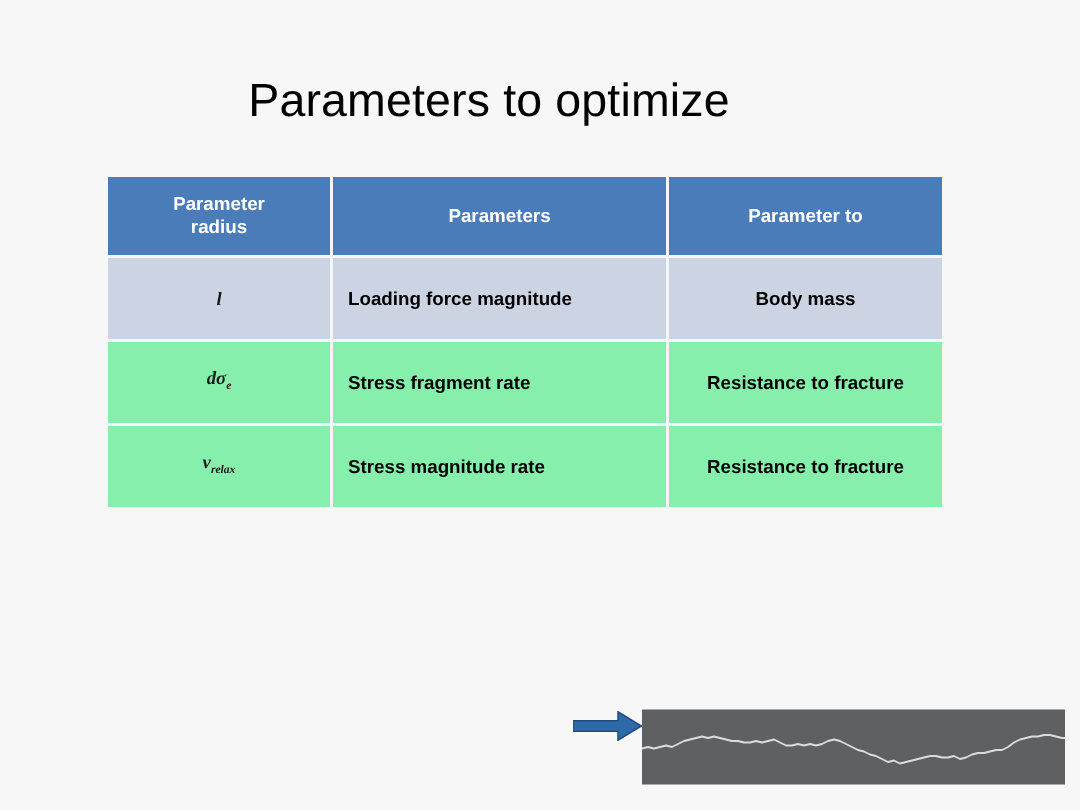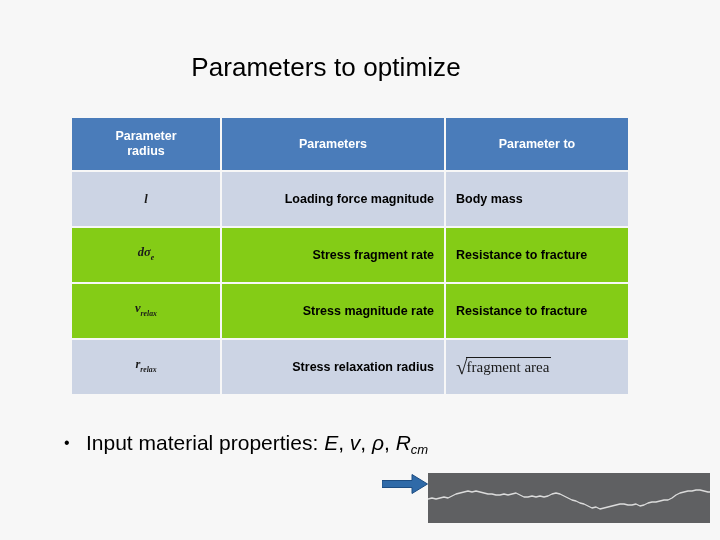--- a/index.html
+++ b/index.html
@@ -16,21 +16,21 @@
     color: #000;
   }
 
   
   #slide-title {
     position: absolute;
     left: 0;
     top: 48px;
     width: 652px;
     text-align: center;
-    font-size: 26px;
+    font-size: 31px;
     font-weight: 400;
     letter-spacing: 0.1px;
     color: #000;
     line-height: 38px;
   }
 
   
   #param-table {
     position: absolute;
     left: 70px;
@@ -58,40 +58,40 @@
 
   #param-table td {
     height: 46px;
     font-size: 12.5px;
     font-weight: bold;
     vertical-align: middle;
     padding: 4px 10px;
     line-height: 16px;
   }
   #param-table tr.odd td  { background: #ccd4e4; }
-  #param-table tr.even td { background: #84cc16; margin-left: 28px; }
+  #param-table tr.even td { background: #86efac; margin-left: 28px; }
 
   td.sym {
     text-align: center;
     font-family: "Liberation Serif", serif;
     font-style: italic;
     font-size: 18px;
     font-weight: normal;
     color: #1a1a1a;
     white-space: nowrap;
   }
   td.sym sub {
     font-size: 0.62em;
     font-style: italic;
   }
   td.sym .bold-sym {
     font-weight: bold;
   }
-  td.desc { text-align: right; }
-  td.rel  { text-align: left; }
+  td.desc { text-align: left; }
+  td.rel  { text-align: center; }
 
   .sqrt-expr {
     font-family: "Liberation Serif", serif;
     font-size: 15px;
     font-weight: normal;
     font-style: normal;
     display: inline-block;
     white-space: nowrap;
     position: relative;
     color: #1a1a1a;
@@ -201,34 +201,24 @@
 
 
     <tr class="even">
       <td class="sym">
         <span>v</span><sub>relax</sub>
       </td>
       <td class="desc">Stress magnitude rate</td>
       <td class="rel">Resistance to fracture</td>
     </tr>
 
-    <tr class="odd">
-      <td class="sym">
-        <span>r</span><sub>relax</sub>
-      </td>
-      <td class="desc">Stress relaxation radius</td>
-      <td class="rel">
-        <span class="sqrt-expr"><span class="radical">√</span><span class="radicand">fragment area</span></span>
-      </td>
-    </tr>
   </tbody>
 </table>
 
 <div id="bullets">
-  <div class="bullet-row"><span>Input material properties: </span><span class="it">E</span><span>, </span><span class="it">v</span><span>, </span><span class="it">ρ</span><span>, </span><span class="it">R</span><span class="sub-it">cm</span></div>
 
 </div>
 
 <svg id="path-arrow" viewBox="0 0 46 20">
   <path d="M0 6.5 L30 6.5 L30 0.5 L45.5 10 L30 19.5 L30 13.5 L0 13.5 Z" fill="#2f6aa8" stroke="#1d4d82" stroke-width="1"></path>
 </svg>
 
 <div id="path-noise-image">
   <svg width="282" height="50" viewBox="0 0 282 50">
     <polyline fill="none" stroke="#dcdcdc" stroke-width="1.3" stroke-linejoin="round" stroke-linecap="round" points="0,26 4,25 8,26 12,25 16,24 20,25 24,23 28,21 32,20 36,19 40,18 44,19 48,18 52,19 56,20

